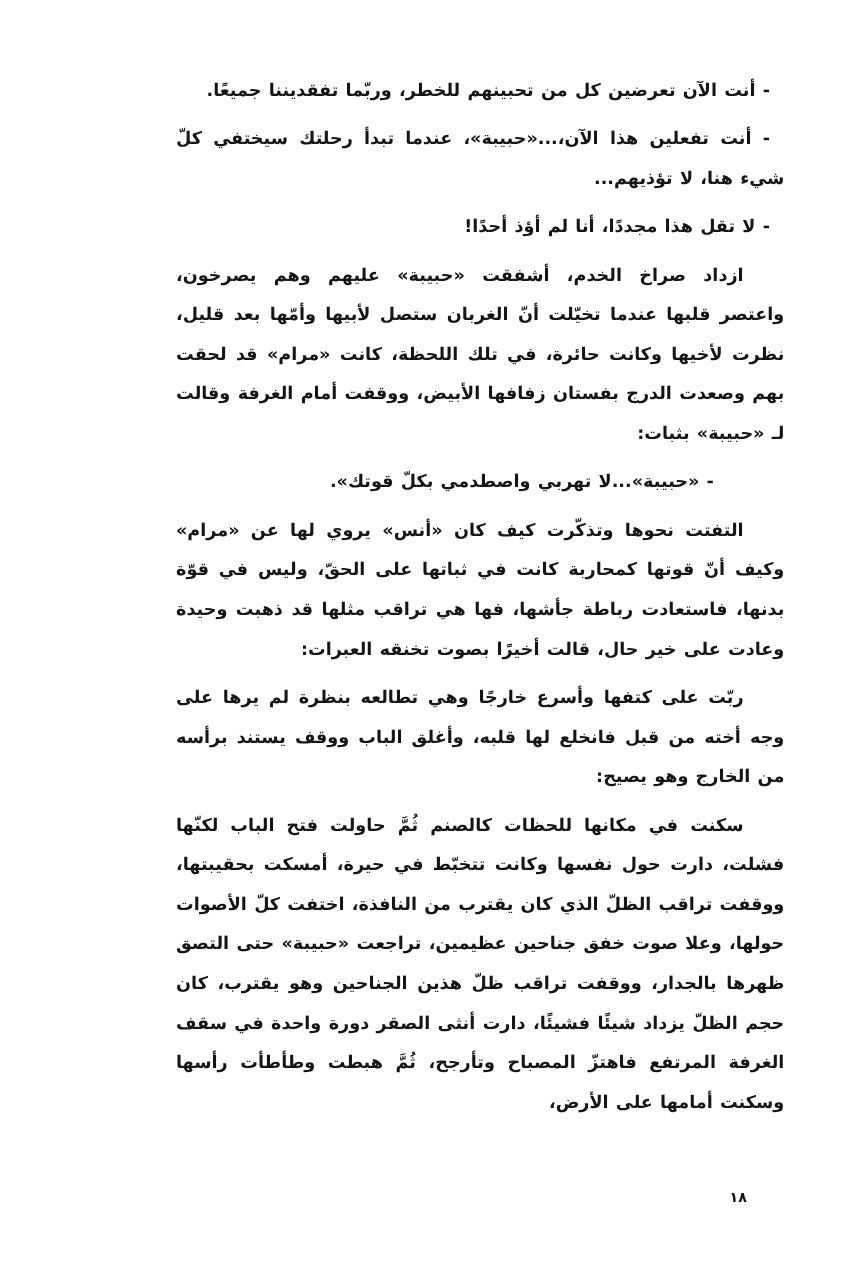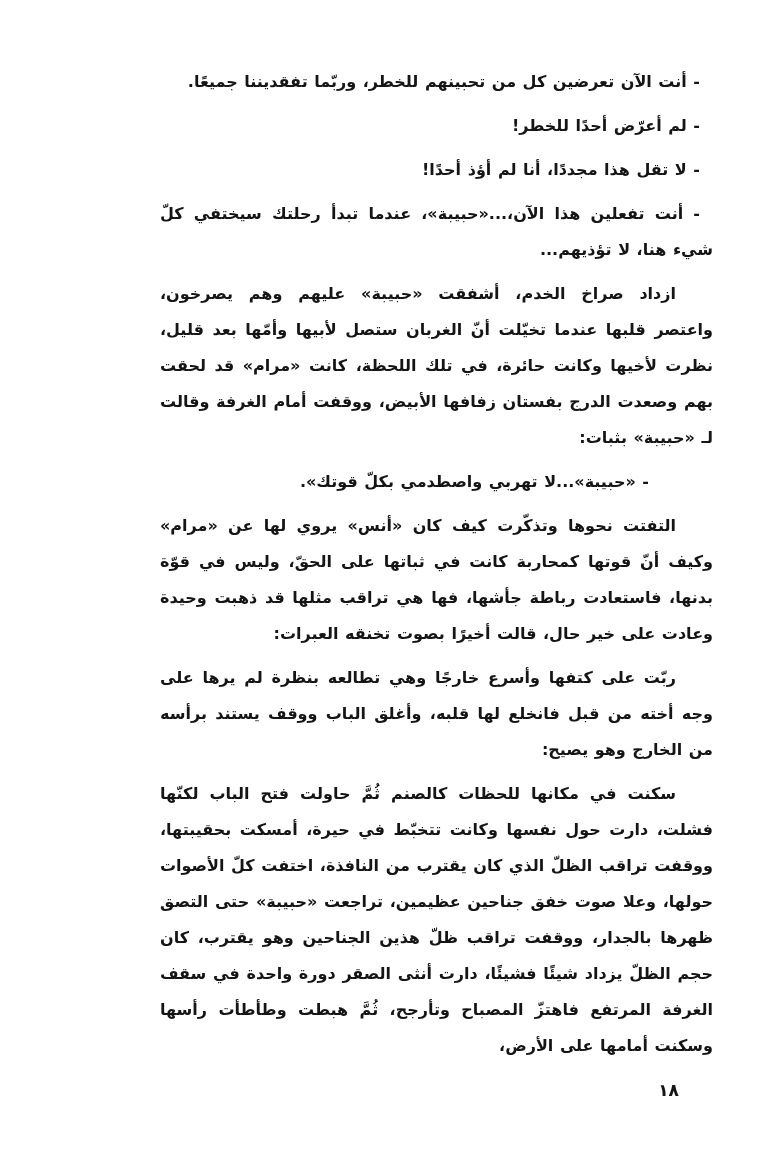--- a/index.html
+++ b/index.html
@@ -34,35 +34,34 @@
     word-spacing: 1px;
   }
   p.dialogue   { text-indent: 13px; }
   p.narration  { text-indent: 37px; }
   p.speech-tag { text-indent: 0; }
   p.deep       { margin-right: 64px; text-indent: 0; }
   .page-number {
     position: absolute;
     bottom: 44px;
     right: 104px;
-    font-size: 17px;
+    font-size: 13px;
     font-weight: 700;
     color: #151515;
     letter-spacing: 1px;
   }
 </style>
 </head>
 <body>
 
 <div class="page">
 
   <p class="dialogue">- أنت الآن تعرضين كل من تحبينهم للخطر، وربّما تفقديننا جميعًا.</p>
-  <p class="dialogue">- لم أعرّض أحدًا للخطر!</p>
+  <p class="dialogue">- أنت تفعلين هذا الآن،...«حبيبة»، عندما تبدأ رحلتك سيختفي كلّ شيء هنا، لا تؤذيهم...</p>
   <p class="dialogue">- لا تقل هذا مجددًا، أنا لم أؤذ أحدًا!</p>
-  <p class="dialogue">- أنت تفعلين هذا الآن،...«حبيبة»، عندما تبدأ رحلتك سيختفي كلّ شيء هنا، لا تؤذيهم...</p>
   <p class="narration">ازداد صراخ الخدم، أشفقت «حبيبة» عليهم وهم يصرخون، واعتصر قلبها عندما تخيّلت أنّ الغربان ستصل لأبيها وأمّها بعد قليل، نظرت لأخيها وكانت حائرة، في تلك اللحظة، كانت «مرام» قد لحقت بهم وصعدت الدرج بفستان زفافها الأبيض، ووقفت أمام الغرفة وقالت لـ «حبيبة» بثبات:</p>
   <p class="deep">- «حبيبة»...لا تهربي واصطدمي بكلّ قوتك».</p>
   <p class="narration">التفتت نحوها وتذكّرت كيف كان «أنس» يروي لها عن «مرام» وكيف أنّ قوتها كمحاربة كانت في ثباتها على الحقّ، وليس في قوّة بدنها، فاستعادت رباطة جأشها، فها هي تراقب مثلها قد ذهبت وحيدة وعادت على خير حال، قالت أخيرًا بصوت تخنقه العبرات:</p>
   <p class="narration">ربّت على كتفها وأسرع خارجًا وهي تطالعه بنظرة لم يرها على وجه أخته من قبل فانخلع لها قلبه، وأغلق الباب ووقف يستند برأسه من الخارج وهو يصيح:</p>
   <p class="narration">سكنت في مكانها للحظات كالصنم ثُمَّ حاولت فتح الباب لكنّها فشلت، دارت حول نفسها وكانت تتخبّط في حيرة، أمسكت بحقيبتها، ووقفت تراقب الظلّ الذي كان يقترب من النافذة، اختفت كلّ الأصوات حولها، وعلا صوت خفق جناحين عظيمين، تراجعت «حبيبة» حتى التصق ظهرها بالجدار، ووقفت تراقب ظلّ هذين الجناحين وهو يقترب، كان حجم الظلّ يزداد شيئًا فشيئًا، دارت أنثى الصقر دورة واحدة في سقف الغرفة المرتفع فاهتزّ المصباح وتأرجح، ثُمَّ هبطت وطأطأت رأسها وسكنت أمامها على الأرض،</p>
 
   <div class="page-number">١٨</div>
 
 </div>
 

